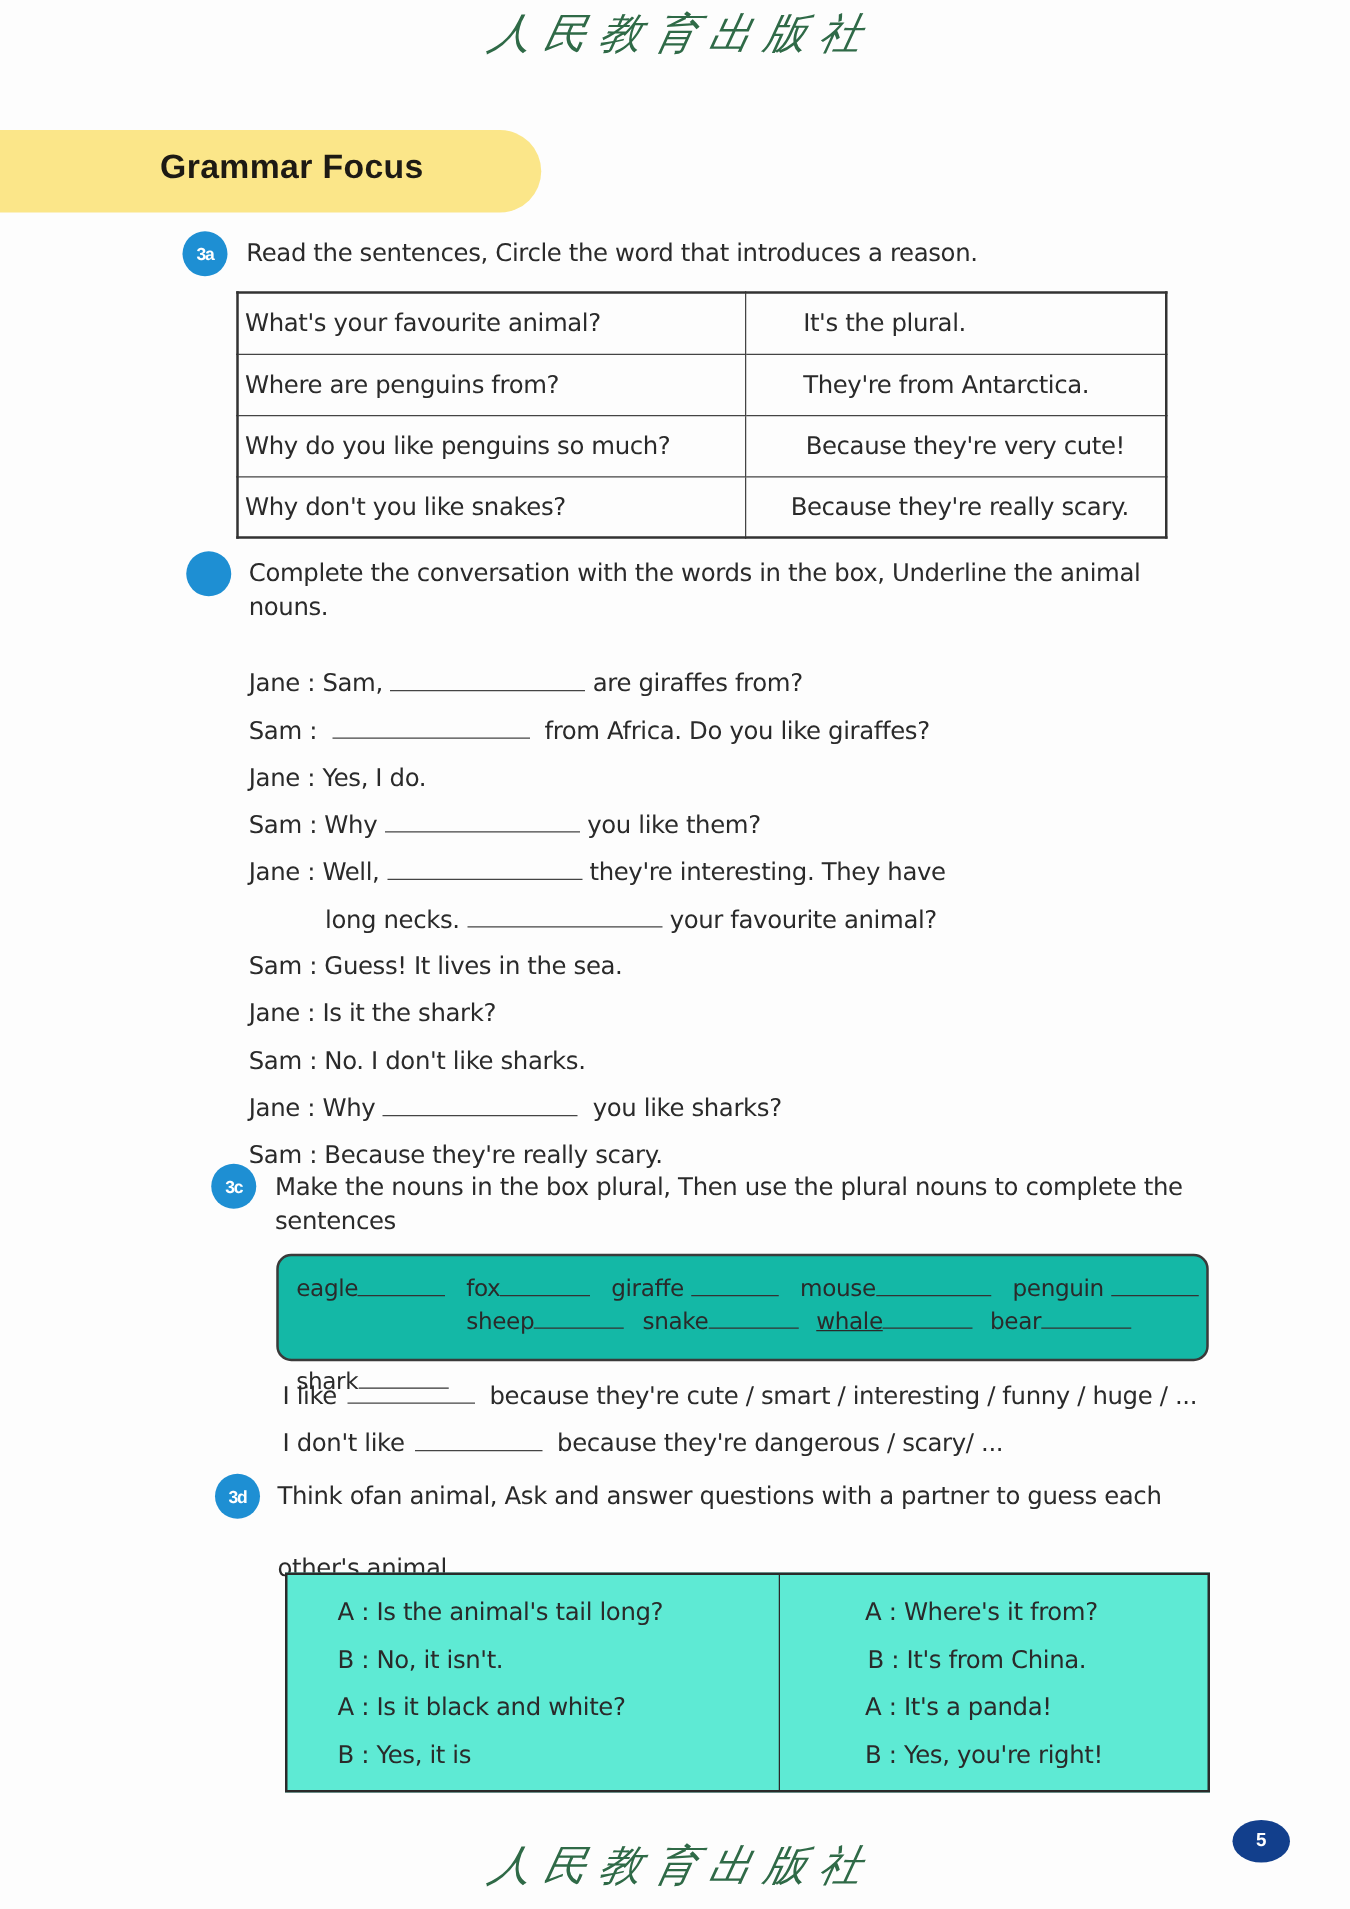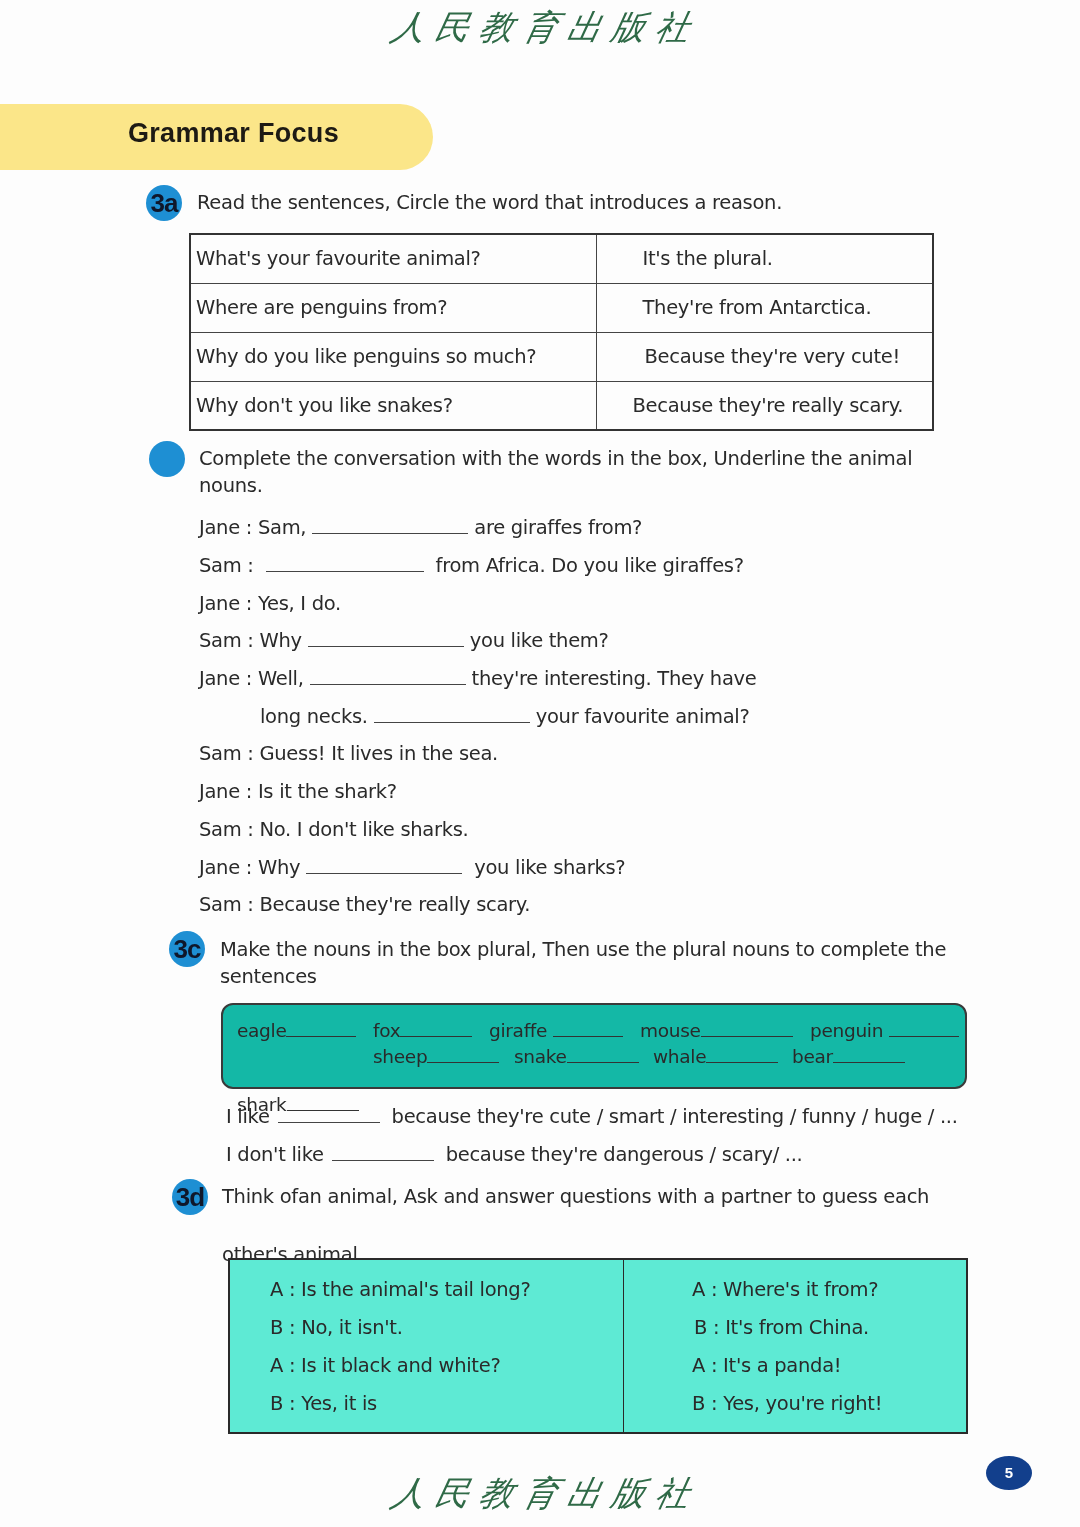--- a/index.html
+++ b/index.html
@@ -19,33 +19,33 @@
     position: absolute; left: 0; top: 104px; width: 433px; height: 66px;
     background: #fbe689; border-radius: 0 33px 33px 0;
   }
   .banner-title {
     position: absolute; left: 128px; top: 14px; font-family: "Liberation Sans", sans-serif;
     font-weight: bold; font-size: 27px; color: #1d1a14; letter-spacing: 0.3px;
   }
 
   .badge {
     position: absolute; width: 36px; height: 36px; border-radius: 50%;
-    background: #1e8fd3; color: #0f172a; font-family: "Liberation Sans", sans-serif;
-    font-weight: bold; font-size: 26px; text-align: center; line-height: 36px; letter-spacing: -1px;
+    background: #1e8fd3; color: #ffffff; font-family: "Liberation Sans", sans-serif;
+    font-weight: bold; font-size: 14px; text-align: center; line-height: 36px; letter-spacing: -1px;
   }
   .instr { position: absolute; font-size: 19.5px; line-height: 27px; color: #2a2a2a; font-family: "DejaVu Sans", sans-serif; letter-spacing: -0.3px; }
 
   
   .tbl3a { position: absolute; left: 189px; top: 233px; width: 745px; border-collapse: collapse; border: 2px solid #333; }
   .tbl3a td { border: 1.5px solid #444; height: 49px; font-size: 19.5px; color: #2a2a2a; letter-spacing: -0.3px; vertical-align: middle; }
   .tbl3a td.q { width: 406px; padding-left: 5px; }
   .tbl3a td.a { padding-left: 46px; }
 
   
-  .dlg { position: absolute; left: 199px; font-size: 19.5px; color: #2a2a2a; letter-spacing: -0.3px; white-space: nowrap; line-height: 28px; }
+  .dlg { position: absolute; left: 199px; font-size: 19.5px; color: #2a2a2a; letter-spacing: -0.3px; white-space: nowrap; line-height: 28px; margin-top: 19px; }
   .blank { display: inline-block; border-bottom: 1.5px solid #444; height: 20px; vertical-align: baseline; margin: 0 6px; }
 
   
   .wordbox {
     position: absolute; left: 221px; top: 1003px; width: 746px; height: 86px;
     background: #14b8a6; border: 2px solid #3a3a3a; border-radius: 12px;
   }
   .word { position: absolute; font-size: 18.5px; color: #2a2a2a; letter-spacing: -0.3px; white-space: nowrap; }
   .wblank { display: inline-block; border-bottom: 1.5px solid #333; height: 18px; vertical-align: baseline; }
 
@@ -133,21 +133,21 @@
 <div class="wordbox">
   <div class="word" style="left:14px; top:14px;"><span>eagle</span><span class="wblank" style="width:70px;"></span></div>
   <div class="word" style="left:150px; top:14px;"><span>fox</span><span class="wblank" style="width:72px;"></span></div>
   <div class="word" style="left:266px; top:14px;"><span>giraffe</span> <span class="wblank" style="width:70px;"></span></div>
   <div class="word" style="left:417px; top:14px;"><span>mouse</span><span class="wblank" style="width:92px;"></span></div>
   <div class="word" style="left:587px; top:14px;"><span>penguin</span> <span class="wblank" style="width:70px;"></span></div>
 
   <div class="word" style="left:14px; top:40px;margin-top:48px;"><span>shark</span><span class="wblank" style="width:72px;"></span></div>
   <div class="word" style="left:150px; top:40px;"><span>sheep</span><span class="wblank" style="width:72px;"></span></div>
   <div class="word" style="left:291px; top:40px;"><span>snake</span><span class="wblank" style="width:72px;"></span></div>
-  <div class="word" style="left:430px; top:40px;"><span>whale</span><span class="wblank" style="width:72px;"></span></div>
+  <div class="word" style="left:430px; top:40px;text-decoration:underline;"><span>whale</span><span class="wblank" style="width:72px;"></span></div>
   <div class="word" style="left:569px; top:40px;"><span>bear</span><span class="wblank" style="width:72px;"></span></div>
 </div>
 
 <div class="sent" style="top:1103px;">
   <span>I like</span><span class="blank" style="width:102px; margin-left:8px; margin-right:12px;"></span><span>because they're cute / smart / interesting / funny / huge / ...</span>
 </div>
 <div class="sent" style="top:1141px;">
   <span>I don't like</span><span class="blank" style="width:102px; margin-left:8px; margin-right:12px;"></span><span>because they're dangerous / scary/ ...</span>
 </div>
 

